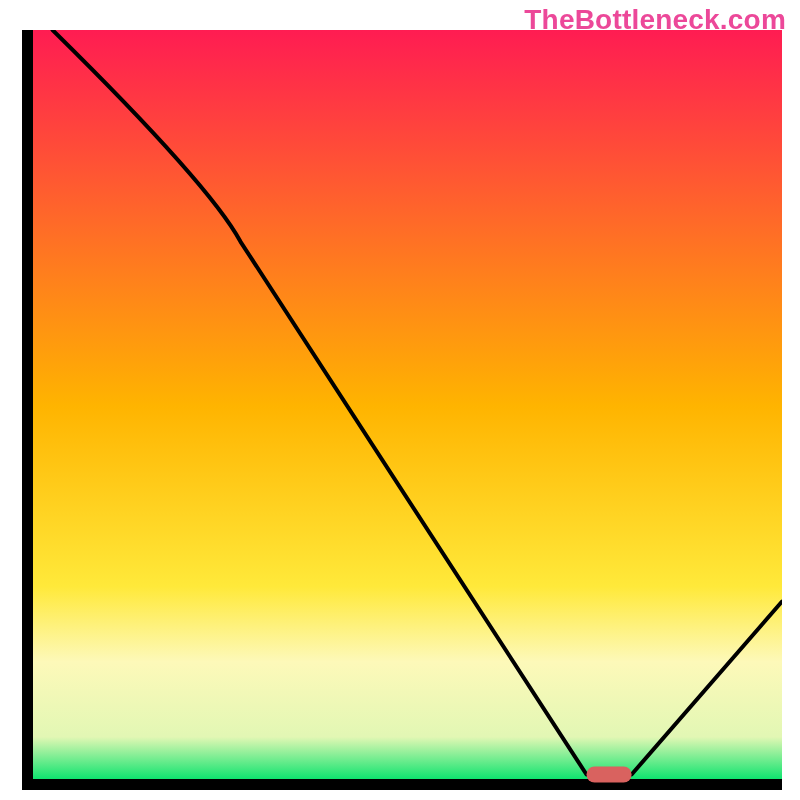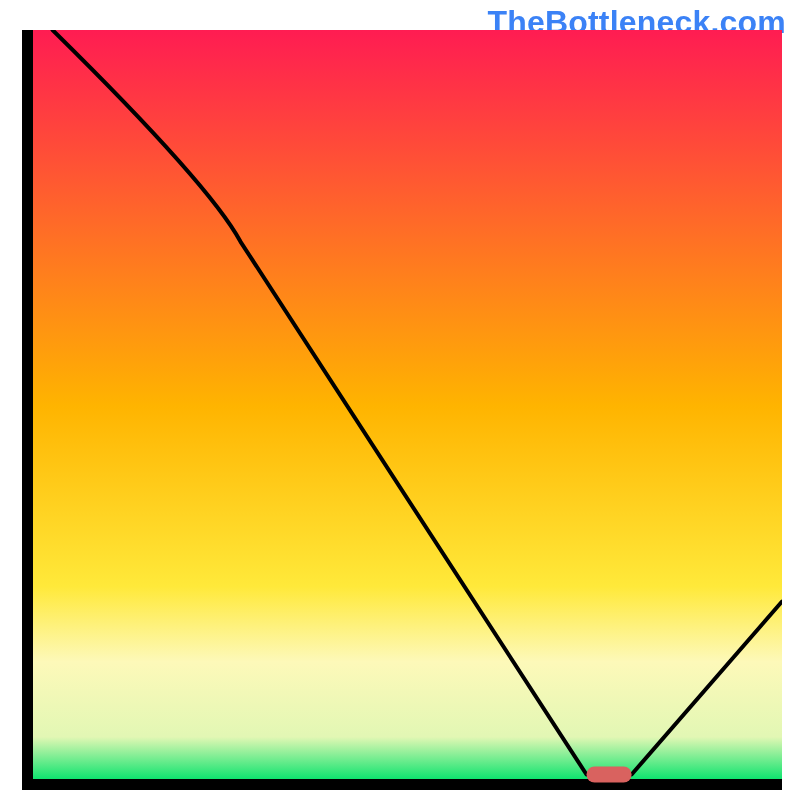--- a/index.html
+++ b/index.html
@@ -13,23 +13,23 @@
   }
   .frame {
     position: relative;
     width: 800px;
     height: 800px;
   }
   .watermark {
     position: absolute;
     top: 4px;
     right: 14px;
-    font-size: 32px;
+    font-size: 28px;
     font-weight: 600;
-    color: #3b82f6;
+    color: #ec4899;
     letter-spacing: 0.2px;
     user-select: none;
   }
   svg.chart {
     position: absolute;
     top: 30px;
     left: 22px;
     display: block;
   }
 </style>

